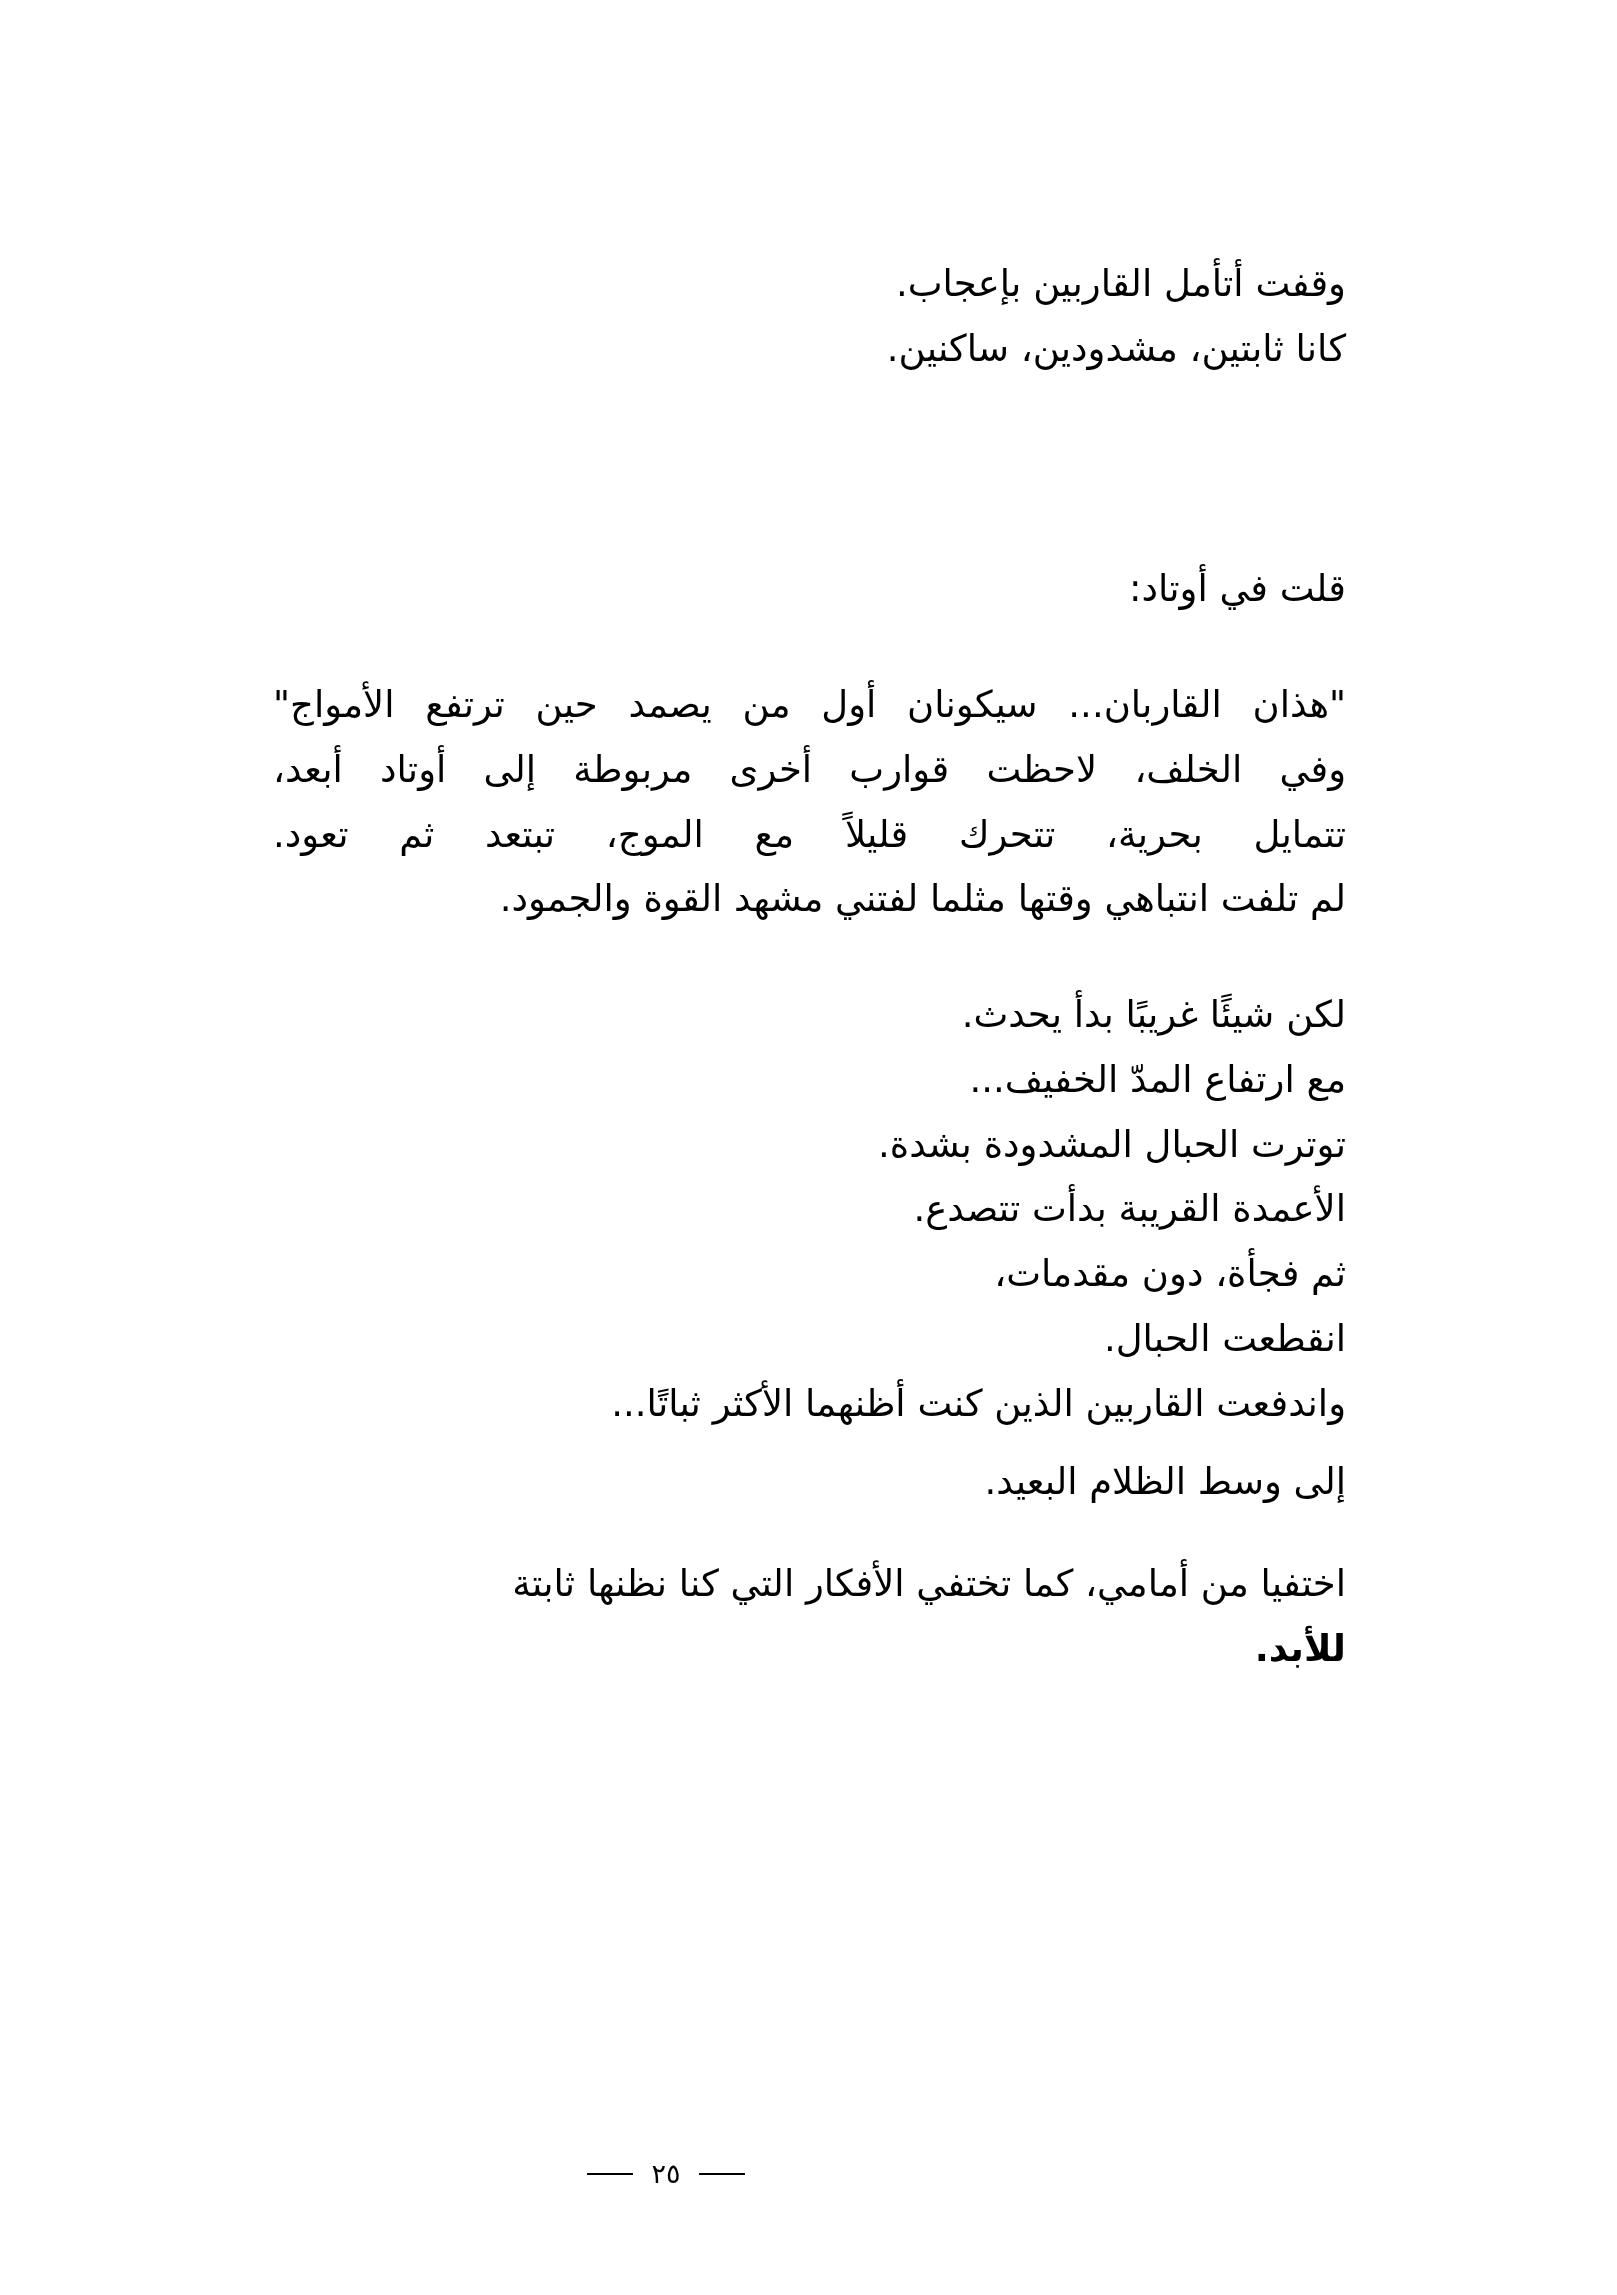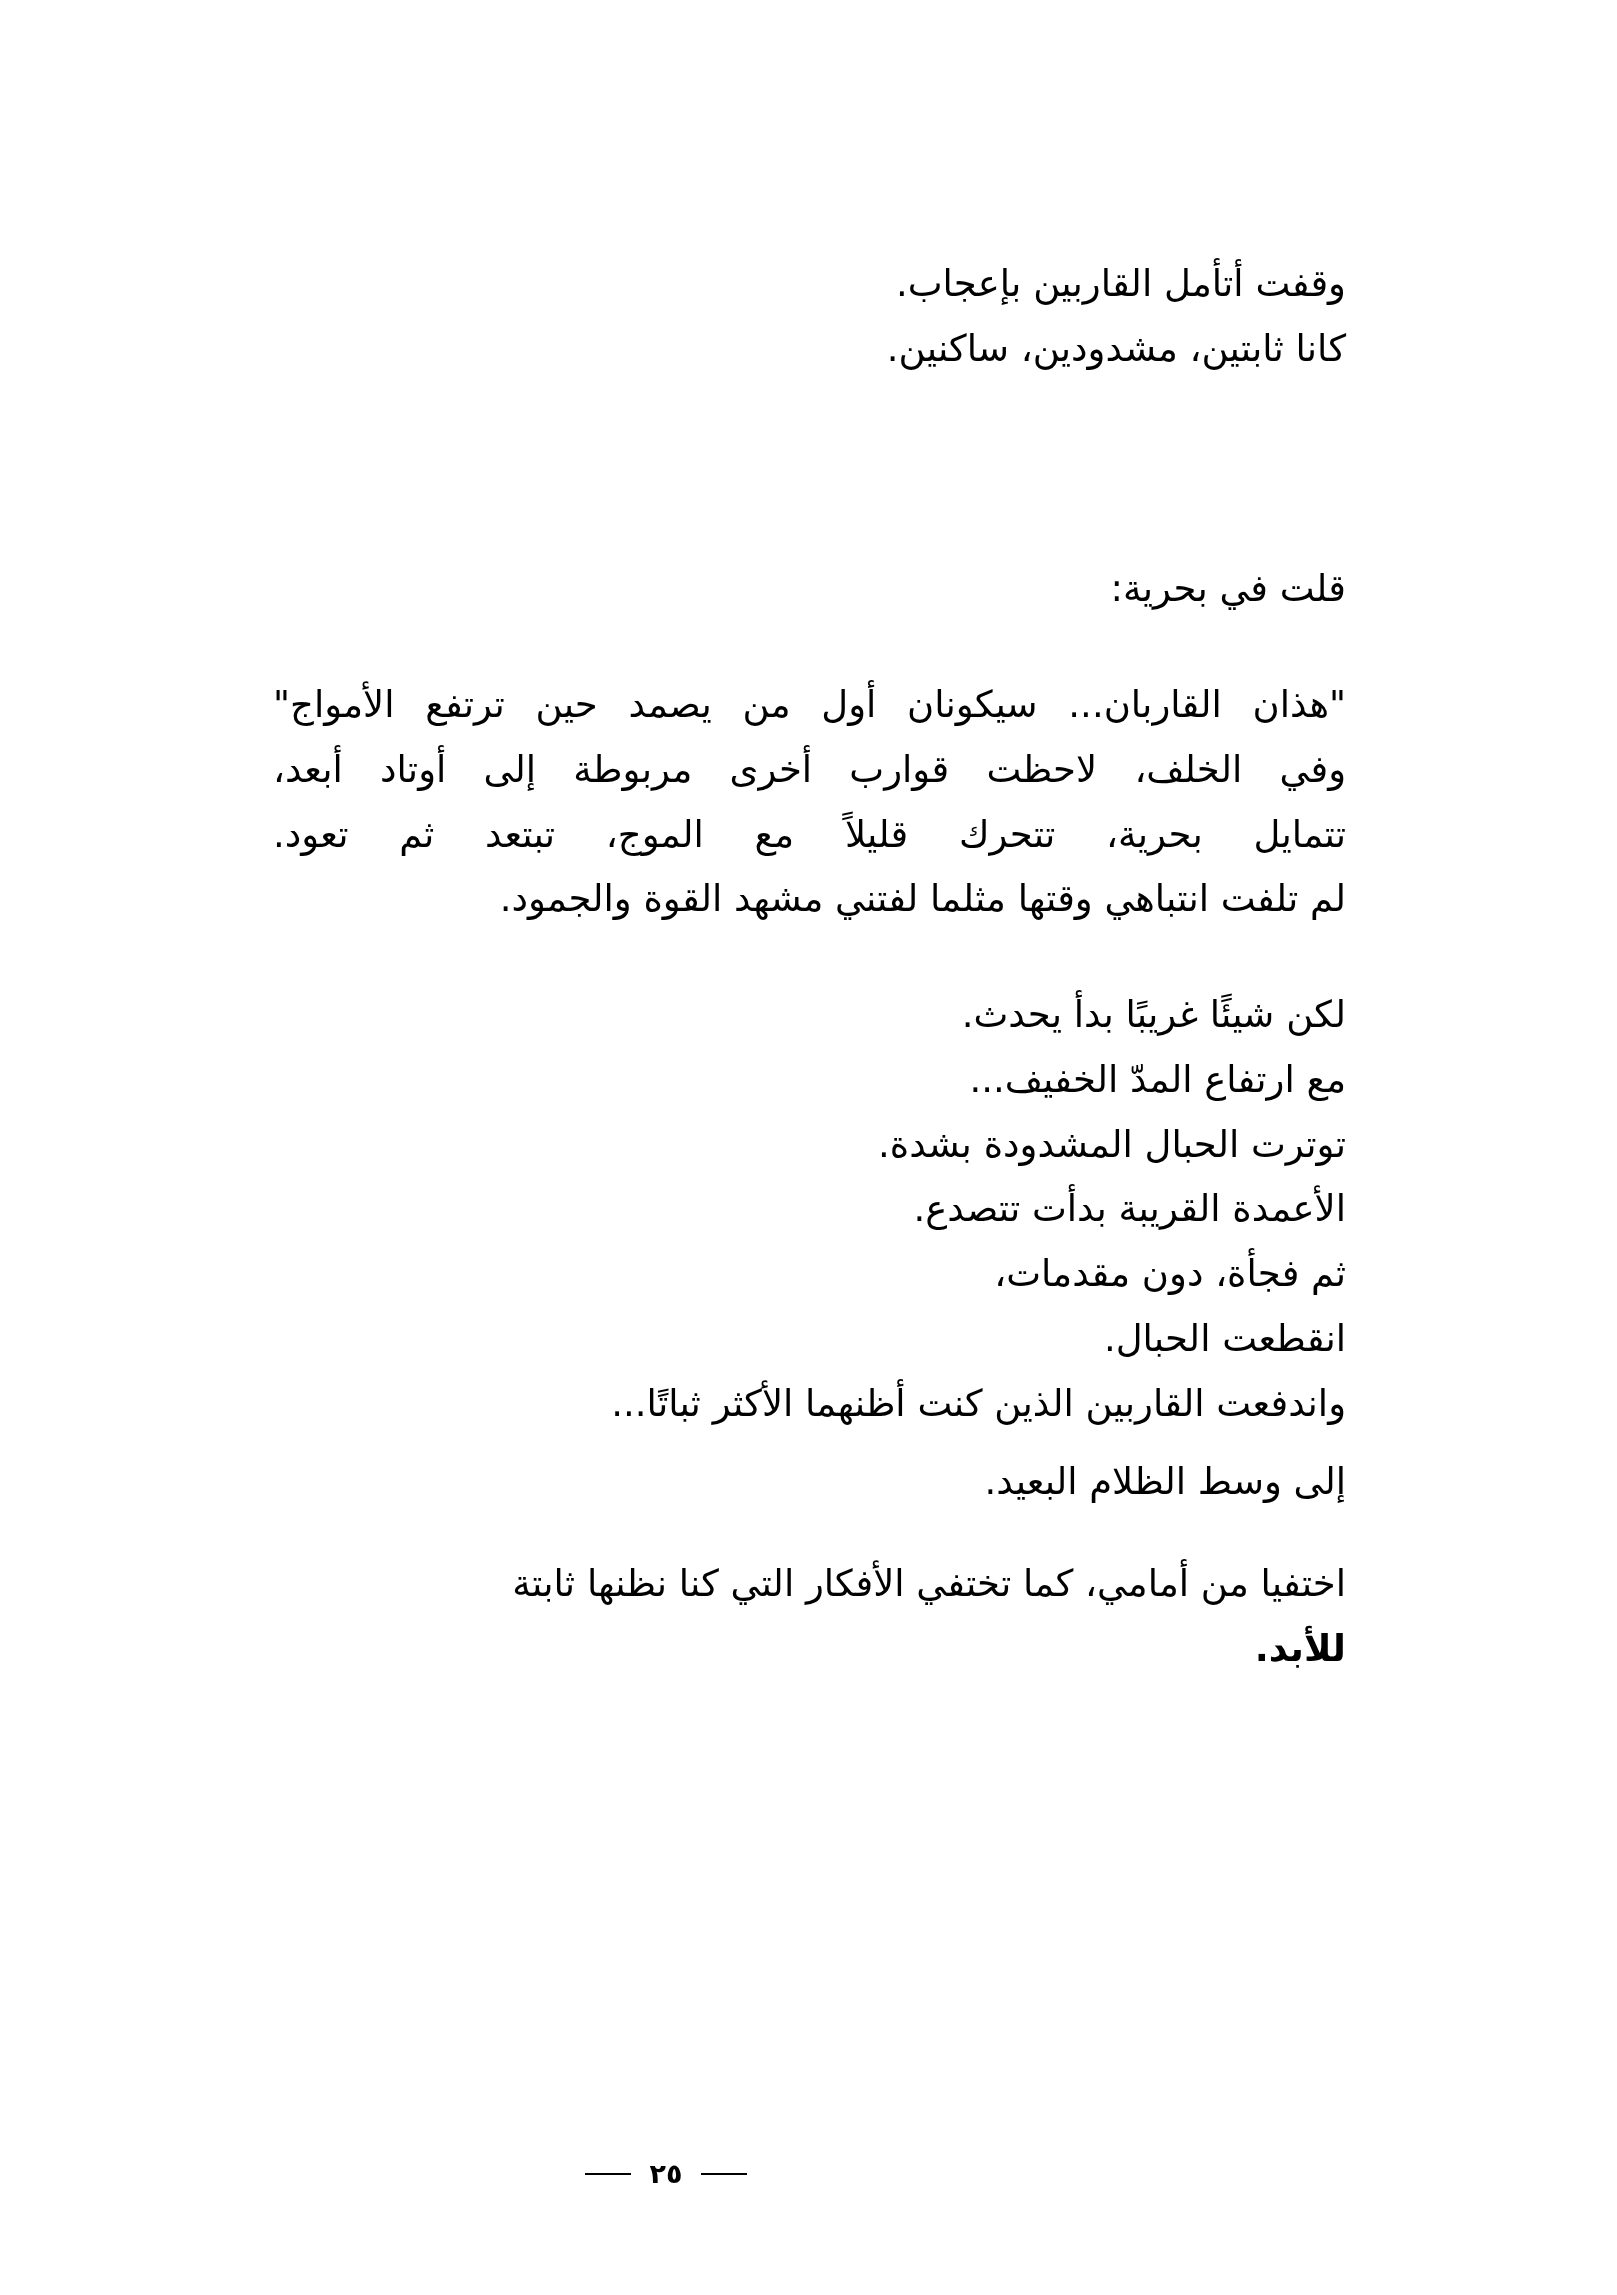--- a/index.html
+++ b/index.html
@@ -39,42 +39,41 @@
     .footer {
       position: absolute;
       top: 2160px;
       left: 0;
       width: 1332px;
       height: 28px;
       display: flex;
       justify-content: center;
       align-items: center;
       direction: rtl;
-      font-weight: bold;
     }
     .rule {
       width: 46px;
       height: 2.3px;
       background: #000;
       margin: 0 18.5px;
     }
     .page-num {
       font-size: 27px;
       line-height: 28px;
     }
   </style>
 </head>
 <body>
 
 <div class="page">
 
   <div class="line" style="top:256px;">وقفت أتأمل القاربين بإعجاب.</div>
   <div class="line" style="top:321px;">كانا ثابتين، مشدودين، ساكنين.</div>
 
-  <div class="line" style="top:561px;">قلت في بحرية:</div>
+  <div class="line" style="top:561px;">قلت في أوتاد:</div>
 
   <div class="line justified" style="top:677px;">"هذان القاربان... سيكونان أول من يصمد حين ترتفع الأمواج"</div>
   <div class="line justified" style="top:807px;">تتمايل بحرية، تتحرك قليلاً مع الموج، تبتعد ثم تعود.</div>
   <div class="line justified" style="top:742px;">وفي الخلف، لاحظت قوارب أخرى مربوطة إلى أوتاد أبعد،</div>
   <div class="line" style="top:871px;">لم تلفت انتباهي وقتها مثلما لفتني مشهد القوة والجمود.</div>
 
   <div class="line" style="top:987px;">لكن شيئًا غريبًا بدأ يحدث.</div>
   <div class="line" style="top:1052px;">مع ارتفاع المدّ الخفيف...</div>
   <div class="line" style="top:1117px;">توترت الحبال المشدودة بشدة.</div>
   <div class="line" style="top:1181px;margin-left:16px;">الأعمدة القريبة بدأت تتصدع.</div>

